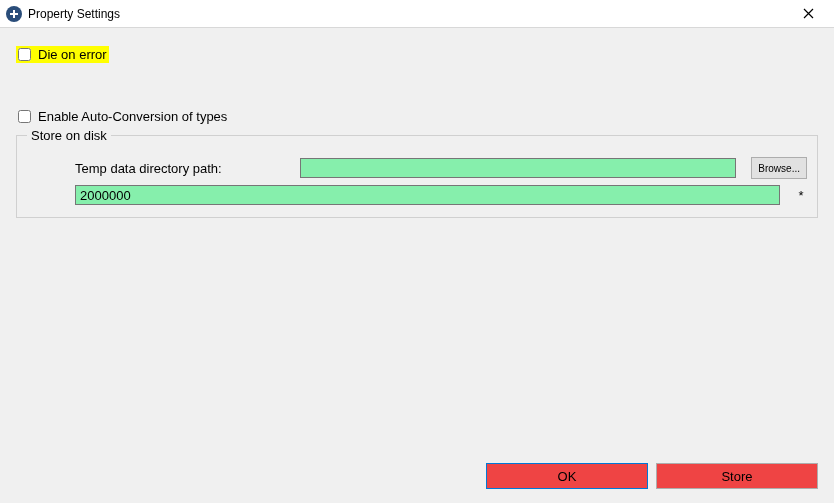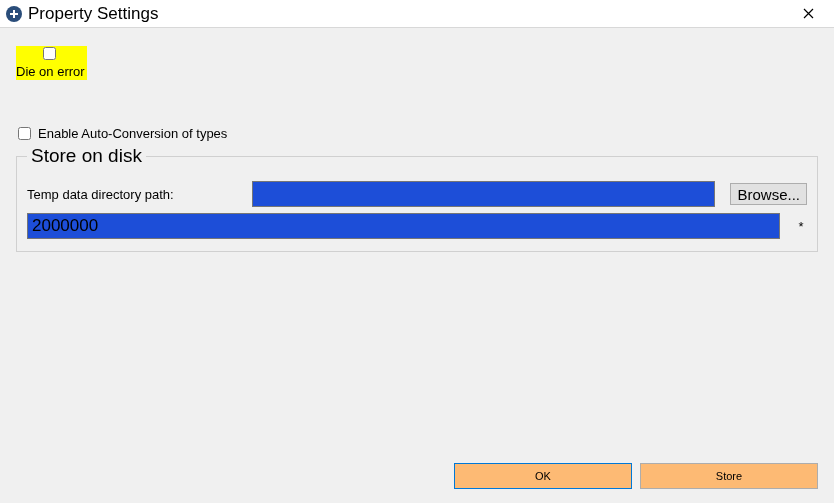--- a/index.html
+++ b/index.html
@@ -23,98 +23,99 @@
   }
   .app-icon {
     width:16px; height:16px;
     border-radius:50%;
     background:#2a4d7a;
     display:flex; align-items:center; justify-content:center;
     margin-right:6px;
     flex:0 0 auto;
   }
   .app-icon svg { display:block; }
-  .title-text { flex:1 1 auto; font-size:17px; }
+  .title-text { flex:1 1 auto; font-size:12px; }
   .close-btn {
     width:40px; height:28px;
     display:flex; align-items:center; justify-content:center;
     font-size:14px;
     cursor:pointer;
   }
 
   .body-area {
     padding:18px 16px 60px 16px;
   }
 
   .check-row {
     display:flex;
     align-items:center;
     gap:4px;
     margin-bottom:46px;
   }
   .check-row.last { margin-bottom:4px;margin-top:20px; }
-  .highlight { background:#ffff00; padding:1px 2px 1px 0; display:inline-flex; align-items:center; gap:4px;flex-direction:column;}
+  .highlight { background:#ffff00; padding:1px 2px 1px 0; display:inline-flex; align-items:center; gap:4px;}
   input[type=checkbox] {
     width:13px; height:13px;
     margin:0 3px 0 2px;
   }
 
   fieldset.group {
     border:1px solid #d0d0d0;
     margin:0 0 0 0;
     padding:8px 10px 12px 10px;
   }
   fieldset.group legend {
     padding:0 4px;
-    font-size:19px;
+    font-size:13px;
   }
   .form-row {
     display:flex;
     align-items:center;
     gap:15px;
     margin-top:6px;
+    margin-left:48px;
   }
   .form-row label {
     width:210px;
     flex:0 0 auto;
   }
   .form-row input[type=text] {
     flex:1 1 auto;
-    height:26px;
+    height:20px;
     border:1px solid #767676;
     padding:0 4px;
     font-family:inherit;
-    font-size:17px;
-    background:#1d4ed8;
+    font-size:13px;
+    background:#86efac;
   }
   .browse-btn {
     height:22px;
     padding:0 6px;
     background:#e1e1e1;
     border:1px solid #adadad;
     font-family:inherit;
-    font-size:15px;
+    font-size:10px;
     cursor:pointer;
   }
   .req-mark { width:12px; text-align:center; }
 
   .button-bar {
     position:absolute;
     right:16px;
     bottom:14px;
     display:flex;
     gap:8px;
   }
   .dlg-btn {
-    width:178px;
+    width:162px;
     height:26px;
-    background:#fdba74;
+    background:#ef4444;
     border:1px solid #adadad;
     font-family:inherit;
-    font-size:11px;
+    font-size:13px;
     cursor:pointer;
   }
   .dlg-btn.primary {
     border:1px solid #0078d7;
   }
 </style>
 </head>
 <body>
 
 <div class="titlebar">

